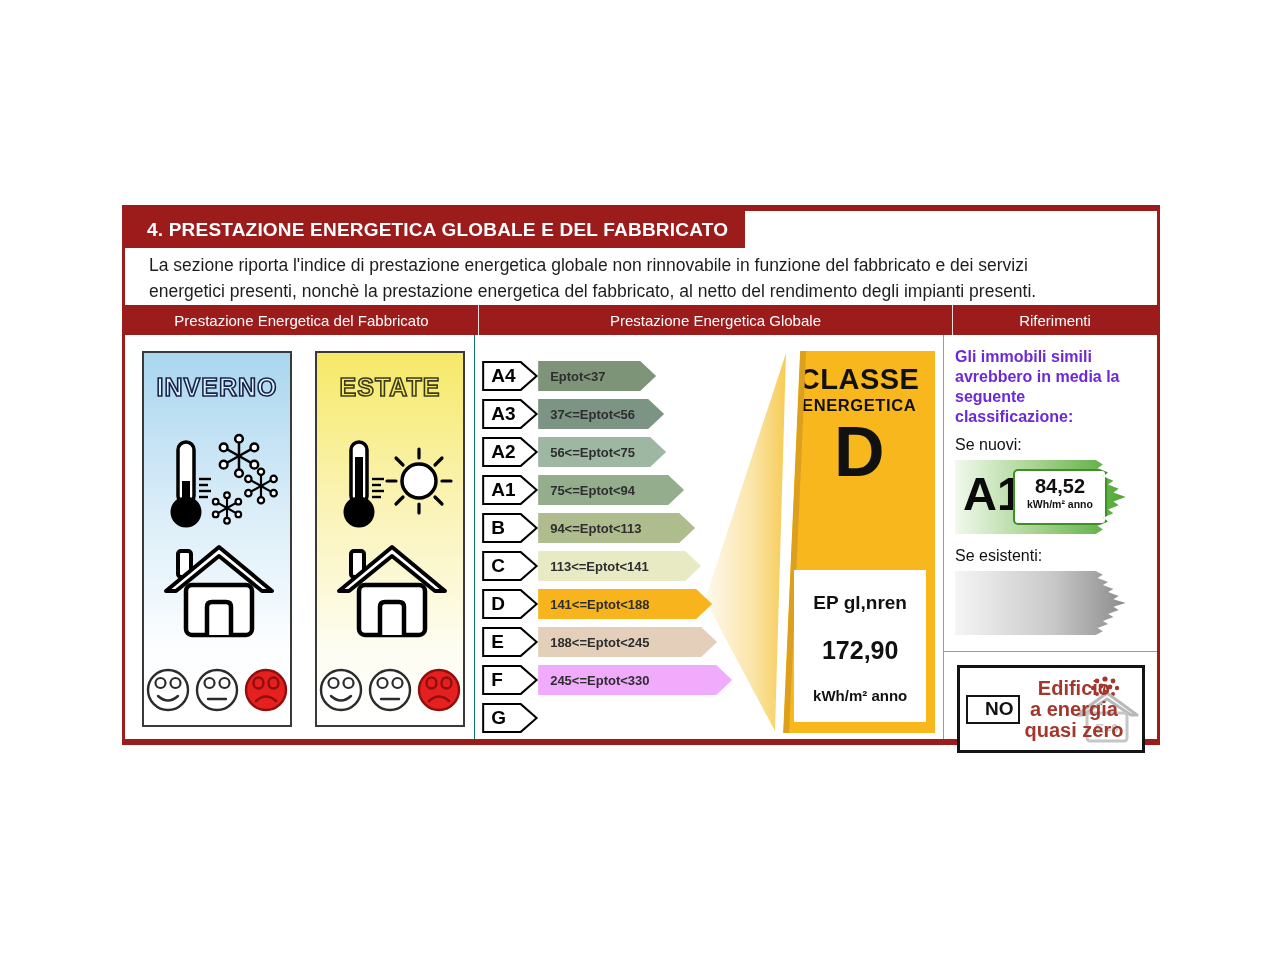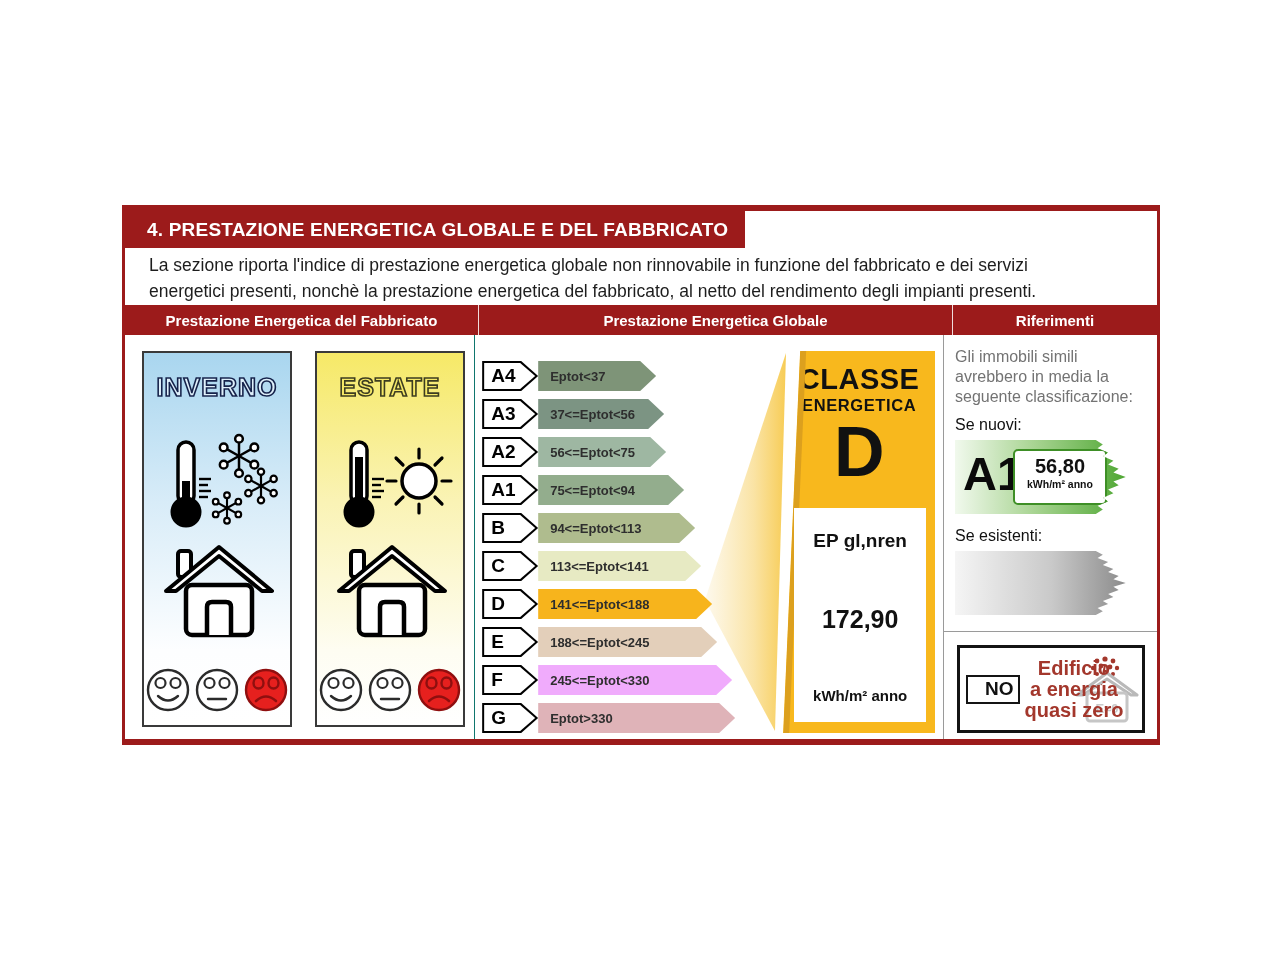--- a/index.html
+++ b/index.html
@@ -16,21 +16,21 @@
                color:#fff; font-weight:bold; font-size:19px; line-height:37px; padding-left:22px;
                letter-spacing:.2px; }
 
   
   .description { position:absolute; left:0; top:37px; width:100%; height:57px; padding:4px 24px 0 24px;
                  color:#1d1d1d; font-size:17.5px; line-height:26px; }
 
   
   .header-row { position:absolute; left:0; top:94px; width:100%; height:30px; background:#9C1B1B;
                 display:flex; }
-  .header-cell { color:#fff; font-weight:bold; font-size:15px; display:flex; align-items:center;
+  .header-cell { color:#fff; font-weight:normal; font-size:15px; display:flex; align-items:center;
                  justify-content:center; border-right:1px solid rgba(255,255,255,.85); }
   .hc-left { width:354px; } .hc-mid { width:474px; } .hc-right { flex:1; border-right:none; }
 
   
   .body-row { position:absolute; left:0; top:124px; width:100%; height:404px; display:flex; }
   .cell { position:relative; height:100%; }
   .cell-left { width:354px; border-right:1px solid #0f766e; }
   .cell-mid  { width:474px; border-right:1px solid #9a9a9a; }
   .cell-right{ flex:1; }
 
@@ -65,29 +65,29 @@
 
   
   .beam-svg { position:absolute; left:0; top:0; width:474px; height:404px; pointer-events:none; }
   .classe-box { position:absolute; left:308px; top:16px; width:152px; height:382px; background:#F8B81D;
                 clip-path:polygon(17px 0, 100% 0, 100% 100%, 0 100%); text-align:center; color:#111; }
   .classe-edge { position:absolute; left:0; top:0; width:24px; height:100%; background:#DCA01E;
                  clip-path:polygon(17px 0, 23px 0, 6px 100%, 0 100%); }
   .classe-t1 { margin-top:12px; font-size:29px; font-weight:800; letter-spacing:.5px; }
   .classe-t2 { font-size:16.5px; font-weight:700; letter-spacing:.6px; }
   .classe-letter { font-size:70px; font-weight:800; line-height:74px; }
-  .ep-box { position:absolute; left:11px; right:9px; bottom:11px; height:214px; background:#fff;
+  .ep-box { position:absolute; left:11px; right:9px; bottom:11px; height:152px; background:#fff;
             display:flex; flex-direction:column; justify-content:space-between; padding:22px 4px 18px 4px; }
   .ep-label { font-weight:800; font-size:19px; }
   .ep-value { font-weight:800; font-size:25px; }
   .ep-unit  { font-weight:800; font-size:15px; }
 
   
   .cell-right { padding:12px 10px 0 11px; }
-  .ref-intro { font-size:16px; line-height:20px; color:#737373; width:192px; }
+  .ref-intro { font-size:16px; line-height:20px; color:#6d28d9; width:192px;font-weight:bold; }
   .ref-sub { font-size:16px; color:#111; margin-top:9px; }
   .ref-arrow { position:relative; margin-top:6px; width:176px; height:74px;
                clip-path:polygon(0 0, 80% 0, 84% 6%, 81% 11%, 87% 17%, 84% 22%, 90% 28%, 87% 33%, 93% 39%, 90% 44%, 97% 50%, 90% 56%, 93% 61%, 87% 67%, 90% 72%, 84% 78%, 87% 83%, 81% 89%, 84% 94%, 80% 100%, 0 100%); }
   .arrow-green { background:linear-gradient(90deg,#F1F9ED 0%,#A8D492 45%,#49A42D 100%); }
   .arrow-gray  { height:64px; margin-top:6px;
                  background:linear-gradient(90deg,#F5F5F5 0%,#C9C9C9 55%,#878787 100%); }
   .ref-class { position:absolute; left:8px; top:6px; font-size:47px; font-weight:800; color:#0a0a0a; }
   .ref-value-box { position:absolute; right:24px; top:9px; width:94px; height:56px; background:#fff;
                    border:2px solid #3E8F26; border-radius:5px; text-align:center; padding-top:4px; }
   .ref-value { font-weight:800; font-size:20px; color:#111; }
@@ -364,23 +364,20 @@
     </div>
     <div class="bar" style="width: 194px; background: #f0abfc;">
       <span class="range">245&lt;=Eptot&lt;330</span>
     </div>
   </div>
 
   <div class="scale-row">
     <div class="lbl-outer">
       <div class="lbl-inner class-label">G</div>
     </div>
-    <div class="bar" style="width: 197px; background: rgb(223, 179, 184);">
-      <span class="range">Eptot&gt;330</span>
-    </div>
   </div>
 </div>
 
         <div class="classe-box">
           <div class="classe-edge"></div>
           <div class="classe-t1">CLASSE</div>
           <div class="classe-t2">ENERGETICA</div>
           <div class="classe-letter">D</div>
           <div class="ep-box">
             <div class="ep-label">EP gl,nren</div>
@@ -390,21 +387,21 @@
         </div>
       </div>
 
       <div class="cell cell-right">
         <div class="ref-intro">Gli immobili simili avrebbero in media la seguente classificazione:</div>
         <div class="ref-sub">Se nuovi:</div>
 
         <div class="ref-arrow arrow-green">
           <div class="ref-class">A1</div>
           <div class="ref-value-box">
-            <div class="ref-value">56,80</div>
+            <div class="ref-value">84,52</div>
             <div class="ref-unit">kWh/m² anno</div>
           </div>
         </div>
 
         <div class="ref-sub" style="margin-top:13px">Se esistenti:</div>
         <div class="ref-arrow arrow-gray"></div>
 
         <hr class="ref-divider">
 
         <div class="nzeb-box">

